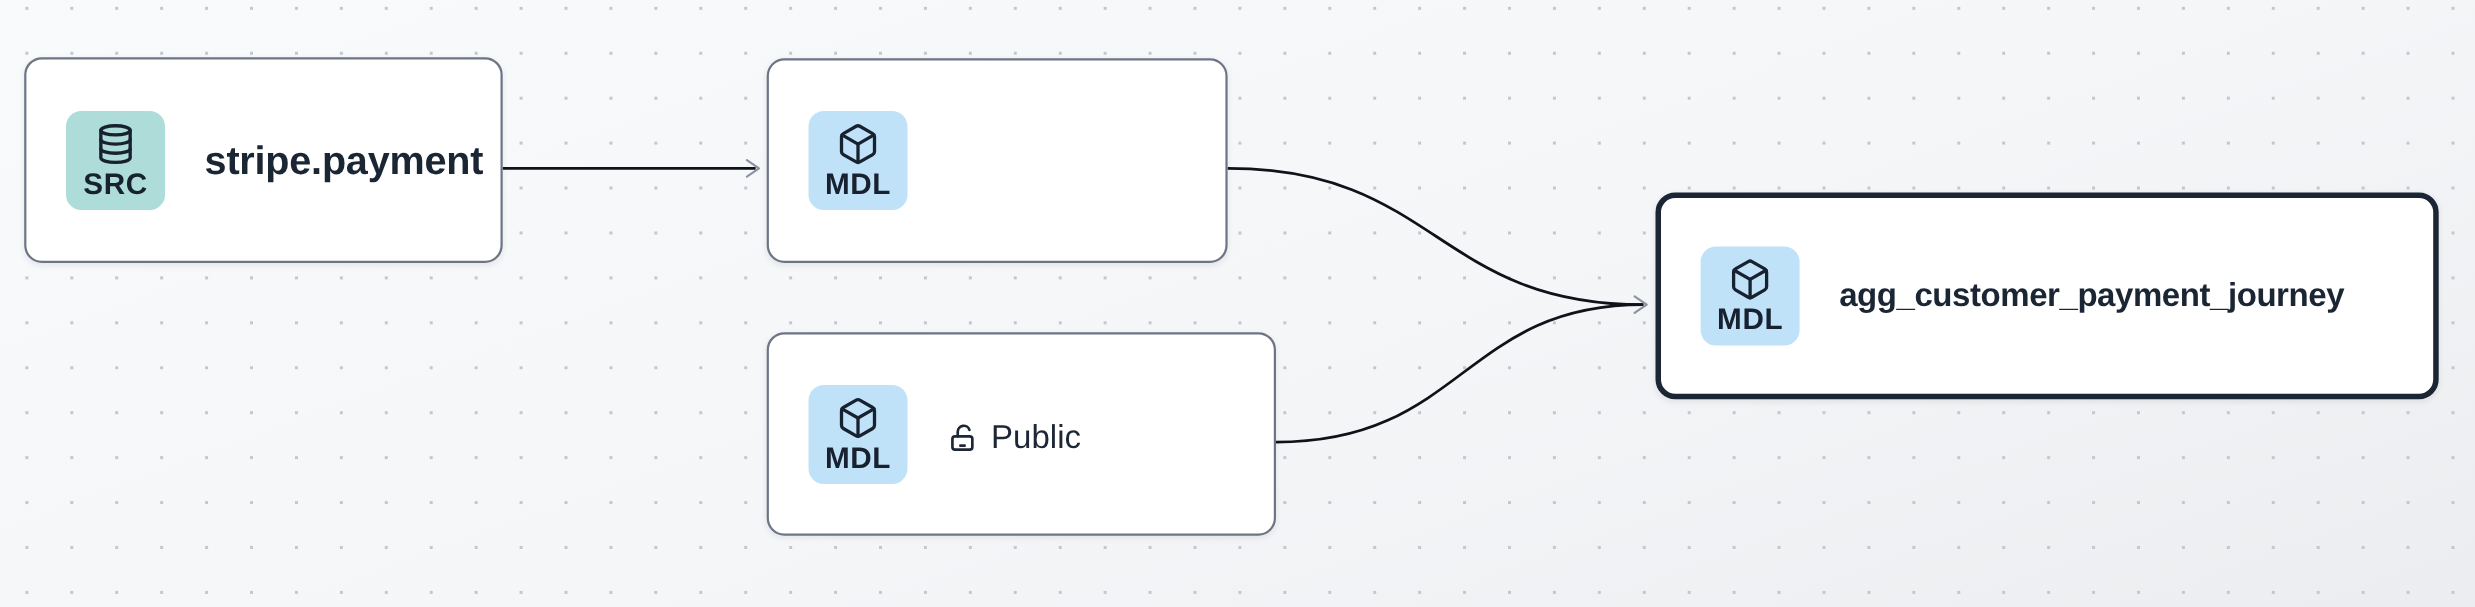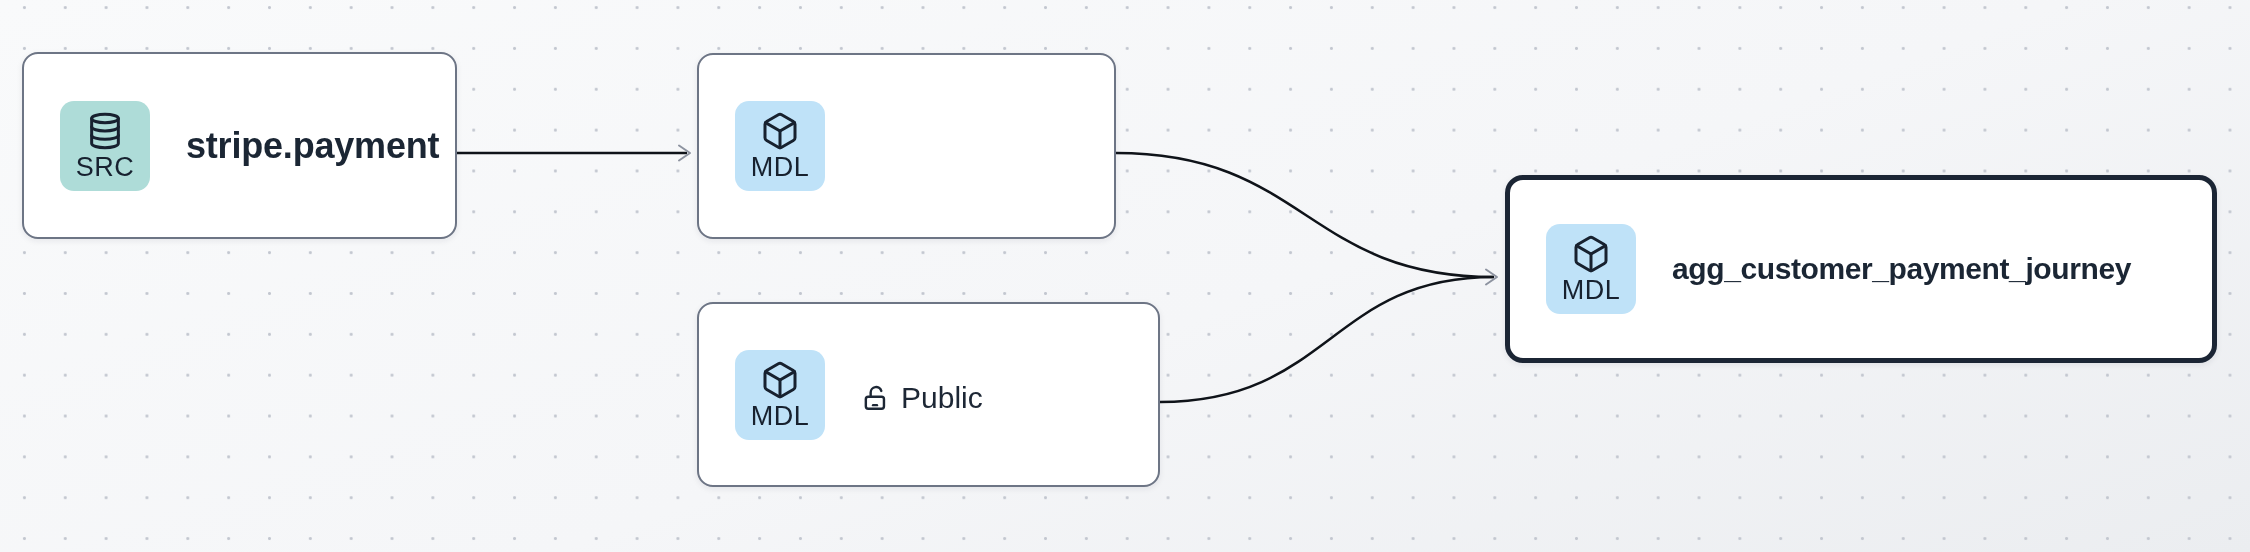--- a/index.html
+++ b/index.html
@@ -80,21 +80,21 @@
     width: 40px;
     height: 40px;
     stroke: currentColor;
     fill: none;
     stroke-width: 1.8;
     stroke-linecap: round;
     stroke-linejoin: round;
   }
   .badge-label {
     font-size: 27px;
-    font-weight: 400;
+    font-weight: 700;
     line-height: 1;
     letter-spacing: 0.5px;
   }
 
   .node-text { display: flex; flex-direction: column; justify-content: center; min-width: 0; text-align: center; }
   .title {
     font-size: 36px;
     font-weight: 600;
     color: #1b2634;
     letter-spacing: -0.2px;

